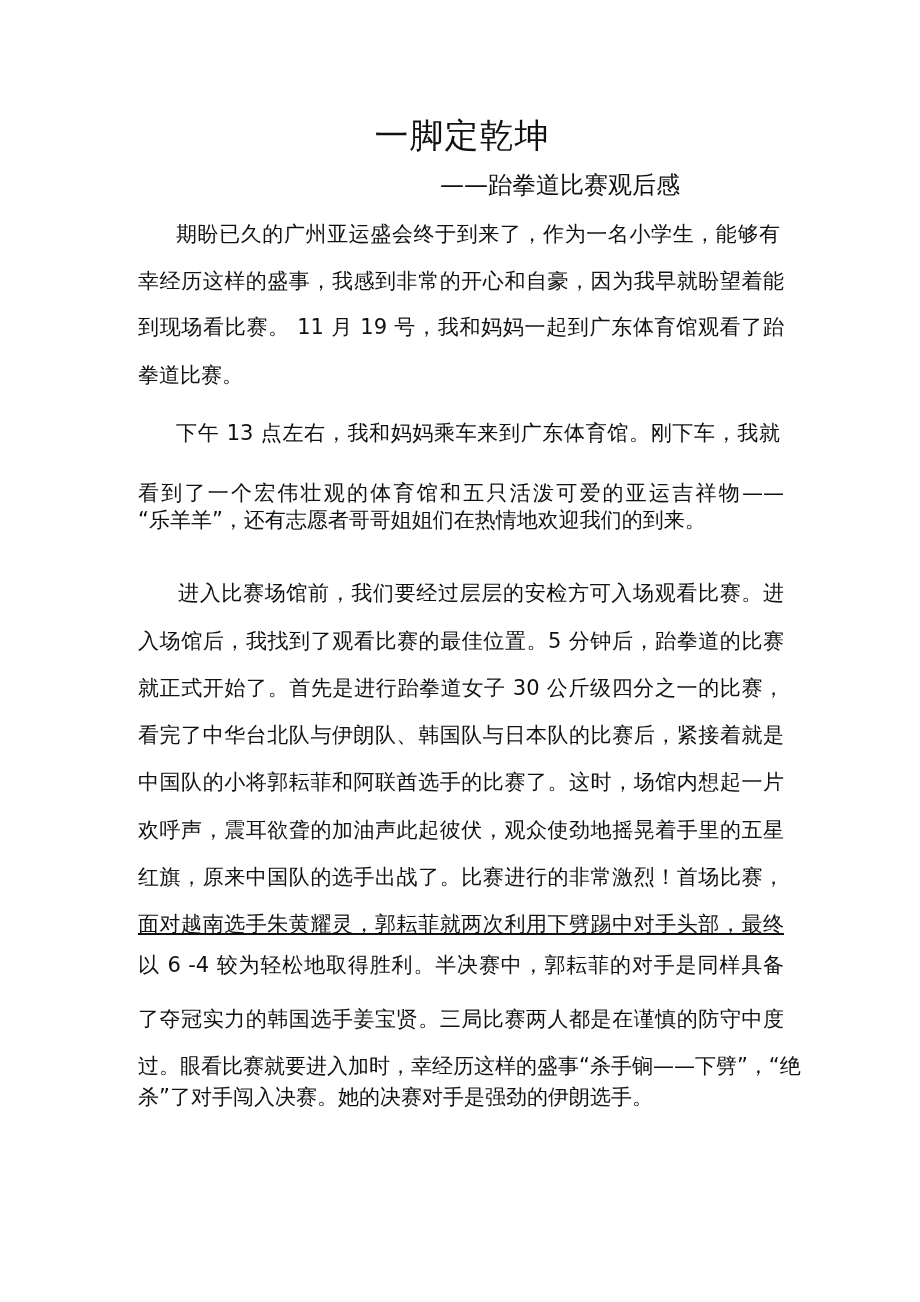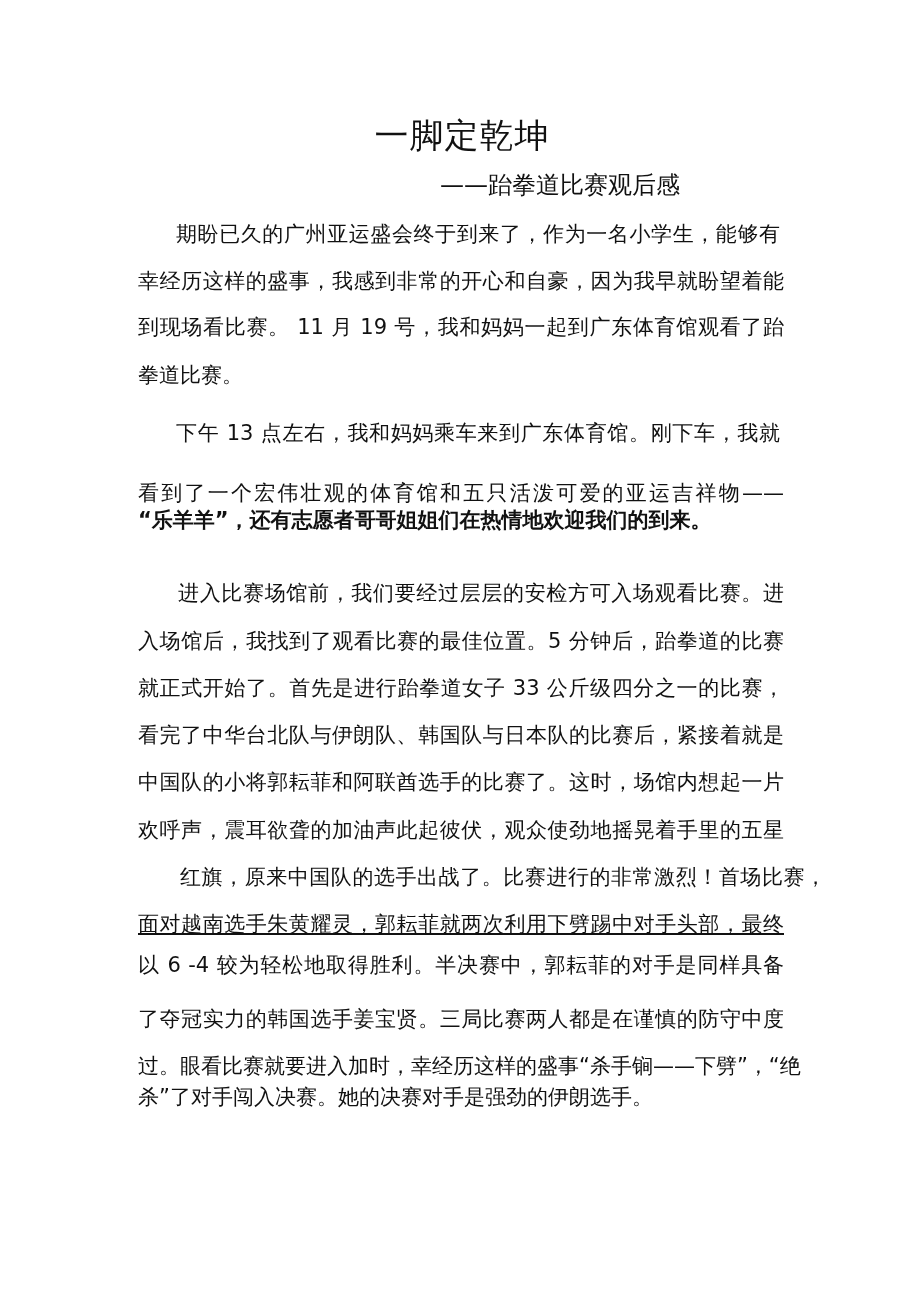--- a/index.html
+++ b/index.html
@@ -82,31 +82,31 @@
   <div>
     <p class="line indent" style="top:219px;">期盼已久的广州亚运盛会终于到来了，作为一名小学生，能够有</p>
     <p class="line" style="top:266px;">幸经历这样的盛事，我感到非常的开心和自豪，因为我早就盼望着能</p>
     <p class="line" style="top:312px;">到现场看比赛。 11 月 19 号，我和妈妈一起到广东体育馆观看了跆</p>
     <p class="line last" style="top:360px;">拳道比赛。</p>
   </div>
 
   <div>
     <p class="line indent" style="top:410px;margin-top:8px;">下午 13 点左右，我和妈妈乘车来到广东体育馆。刚下车，我就</p>
     <p class="line" style="top:458px;margin-top:20px;">看到了一个宏伟壮观的体育馆和五只活泼可爱的亚运吉祥物——</p>
-    <p class="line last" style="top:505px;font-weight:bold;">“乐羊羊”，还有志愿者哥哥姐姐们在热情地欢迎我们的到来。</p>
+    <p class="line last" style="top:505px;">“乐羊羊”，还有志愿者哥哥姐姐们在热情地欢迎我们的到来。</p>
   </div>
 
   <div>
     <p class="line indent2" style="top:578px;">进入比赛场馆前，我们要经过层层的安检方可入场观看比赛。进</p>
     <p class="line" style="top:626px;">入场馆后，我找到了观看比赛的最佳位置。5 分钟后，跆拳道的比赛</p>
-    <p class="line" style="top:673px;">就正式开始了。首先是进行跆拳道女子 33 公斤级四分之一的比赛，</p>
+    <p class="line" style="top:673px;">就正式开始了。首先是进行跆拳道女子 30 公斤级四分之一的比赛，</p>
     <p class="line" style="top:720px;">看完了中华台北队与伊朗队、韩国队与日本队的比赛后，紧接着就是</p>
     <p class="line" style="top:767px;">中国队的小将郭耘菲和阿联酋选手的比赛了。这时，场馆内想起一片</p>
     <p class="line" style="top:815px;">欢呼声，震耳欲聋的加油声此起彼伏，观众使劲地摇晃着手里的五星</p>
-    <p class="line" style="top:862px;margin-left:42px;">红旗，原来中国队的选手出战了。比赛进行的非常激烈！首场比赛，</p>
+    <p class="line" style="top:862px;">红旗，原来中国队的选手出战了。比赛进行的非常激烈！首场比赛，</p>
     <p class="line" style="top:909px;text-decoration:underline;">面对越南选手朱黄耀灵，郭耘菲就两次利用下劈踢中对手头部，最终</p>
     <p class="line" style="top:950px;">以 6 -4 较为轻松地取得胜利。半决赛中，郭耘菲的对手是同样具备</p>
     <p class="line" style="top:1004px;">了夺冠实力的韩国选手姜宝贤。三局比赛两人都是在谨慎的防守中度</p>
     <p class="line" style="top:1051px;">过。眼看比赛就要进入加时，幸经历这样的盛事“杀手锏——下劈”，“绝</p>
     <p class="line last" style="top:1082px;">杀”了对手闯入决赛。她的决赛对手是强劲的伊朗选手。</p>
   </div>
 
 </div>
 
 </body></html>

